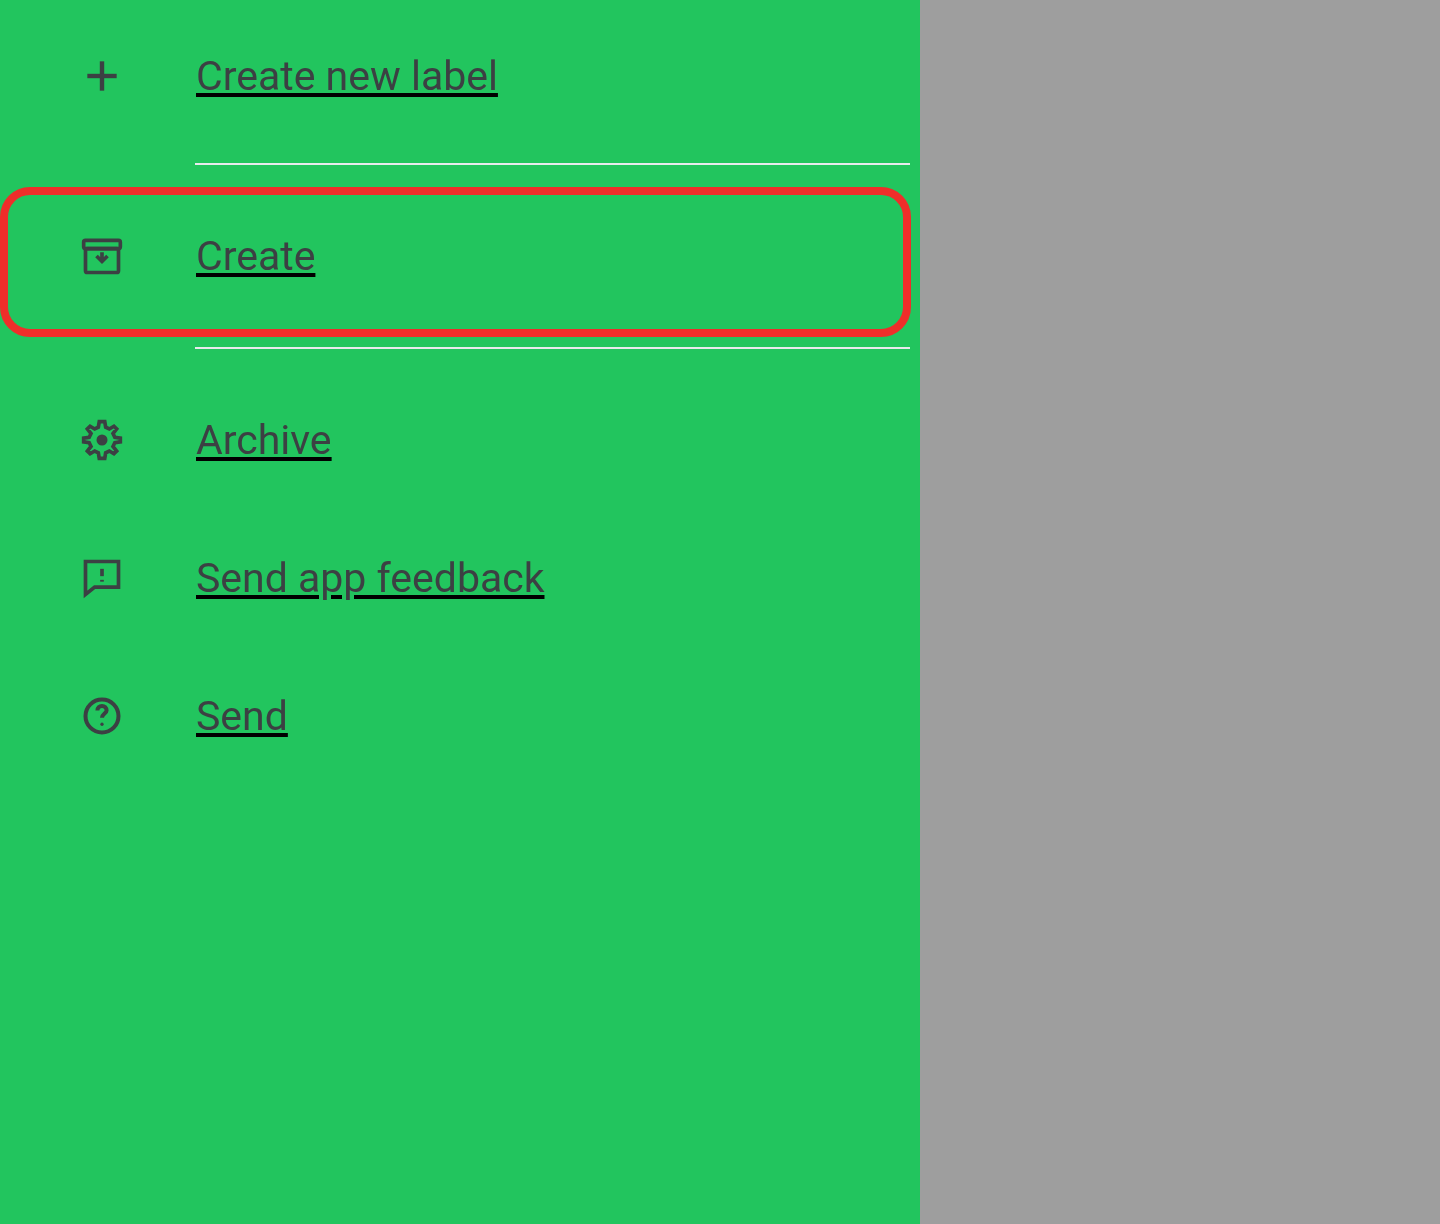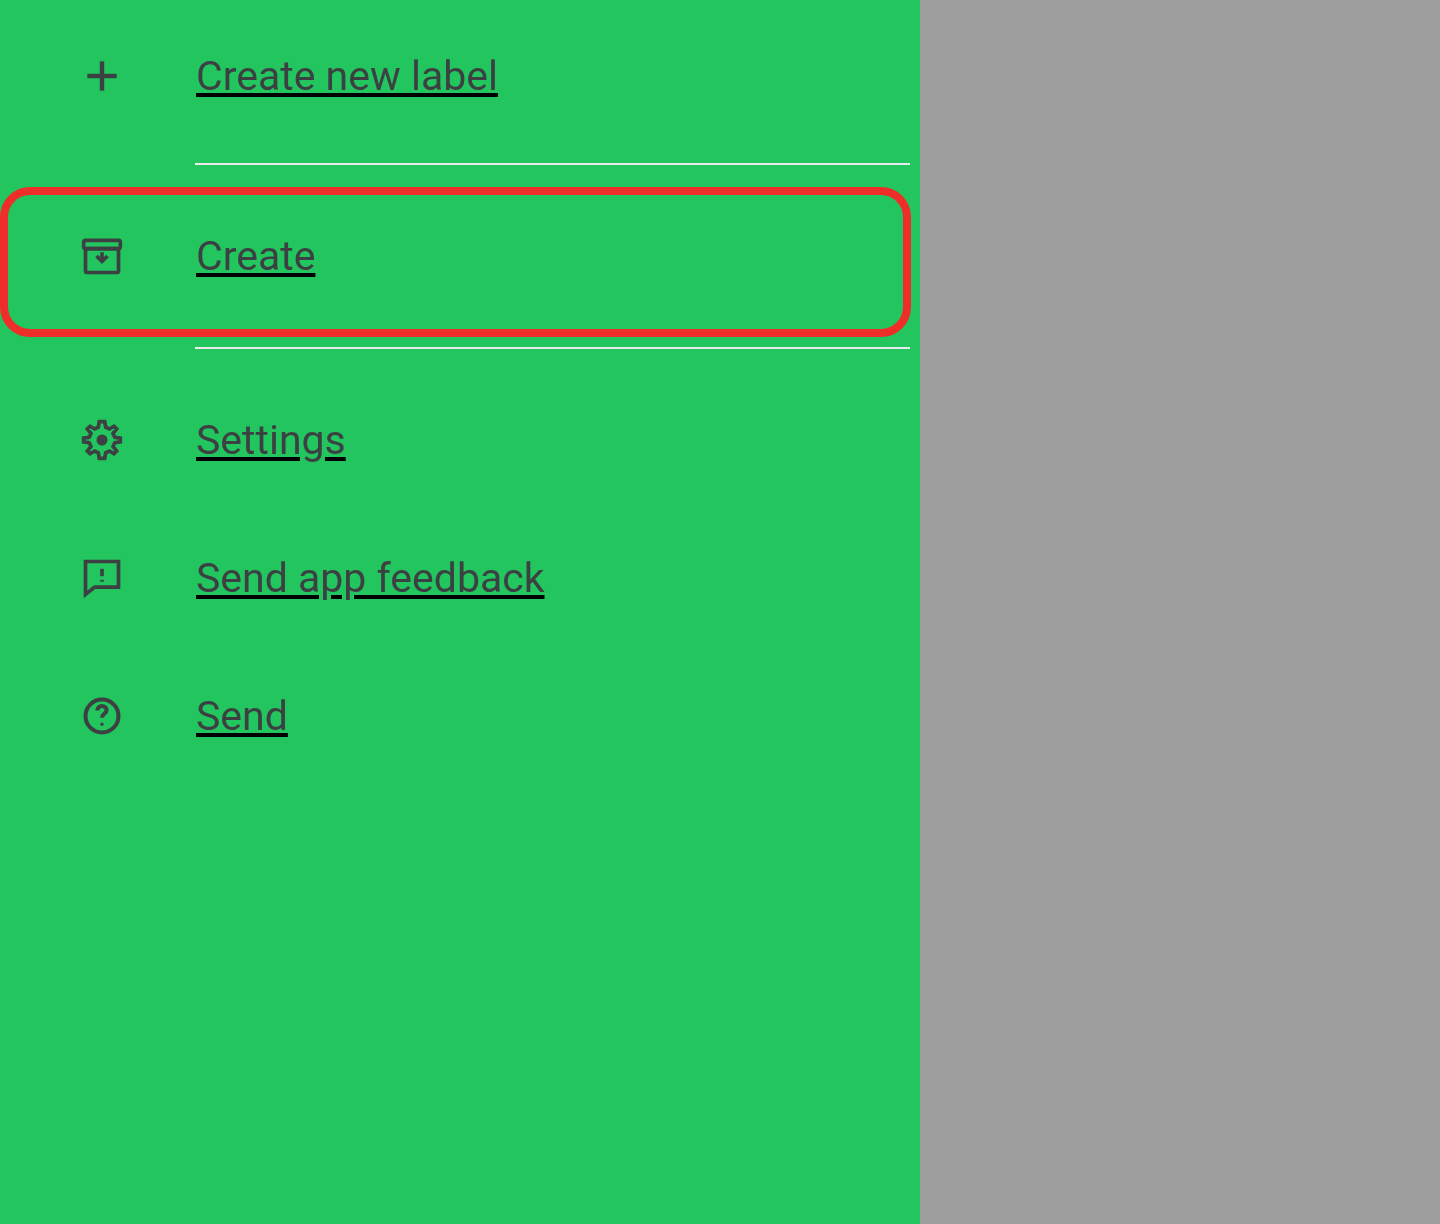--- a/index.html
+++ b/index.html
@@ -116,21 +116,21 @@
 
   <div style="height:22px;"></div>
 
   <div class="menu-item">
     <span class="icon-wrap">
       <svg viewBox="0 0 24 24" class="icon-svg" style="stroke-width:2;">
         <circle cx="12" cy="12" r="3" fill="#3c4043" stroke="none"></circle>
         <path d="M12 2 L13.5 2 L14 5 L16 6 L18.5 4.5 L20 6 L18 8.5 L19 10.5 L22 11 L22 13 L19 13.5 L18 15.5 L20 18 L18.5 19.5 L16 18 L14 19 L13.5 22 L10.5 22 L10 19 L8 18 L5.5 19.5 L4 18 L6 15.5 L5 13.5 L2 13 L2 11 L5 10.5 L6 8.5 L4 6 L5.5 4.5 L8 6 L10 5 L10.5 2 Z" fill="none"></path>
       </svg>
     </span>
-    <span class="label">Settings</span>
+    <span class="label">Archive</span>
   </div>
 
   <div class="menu-item">
     <span class="icon-wrap">
       <svg viewBox="0 0 24 24" class="icon-svg" style="stroke-width:2;">
         <path d="M3 3 L21 3 L21 17 L8 17 L3 21 Z" fill="none"></path>
         <line x1="12" y1="7" x2="12" y2="11"></line>
         <line x1="12" y1="13" x2="12" y2="14"></line>
       </svg>
     </span>

